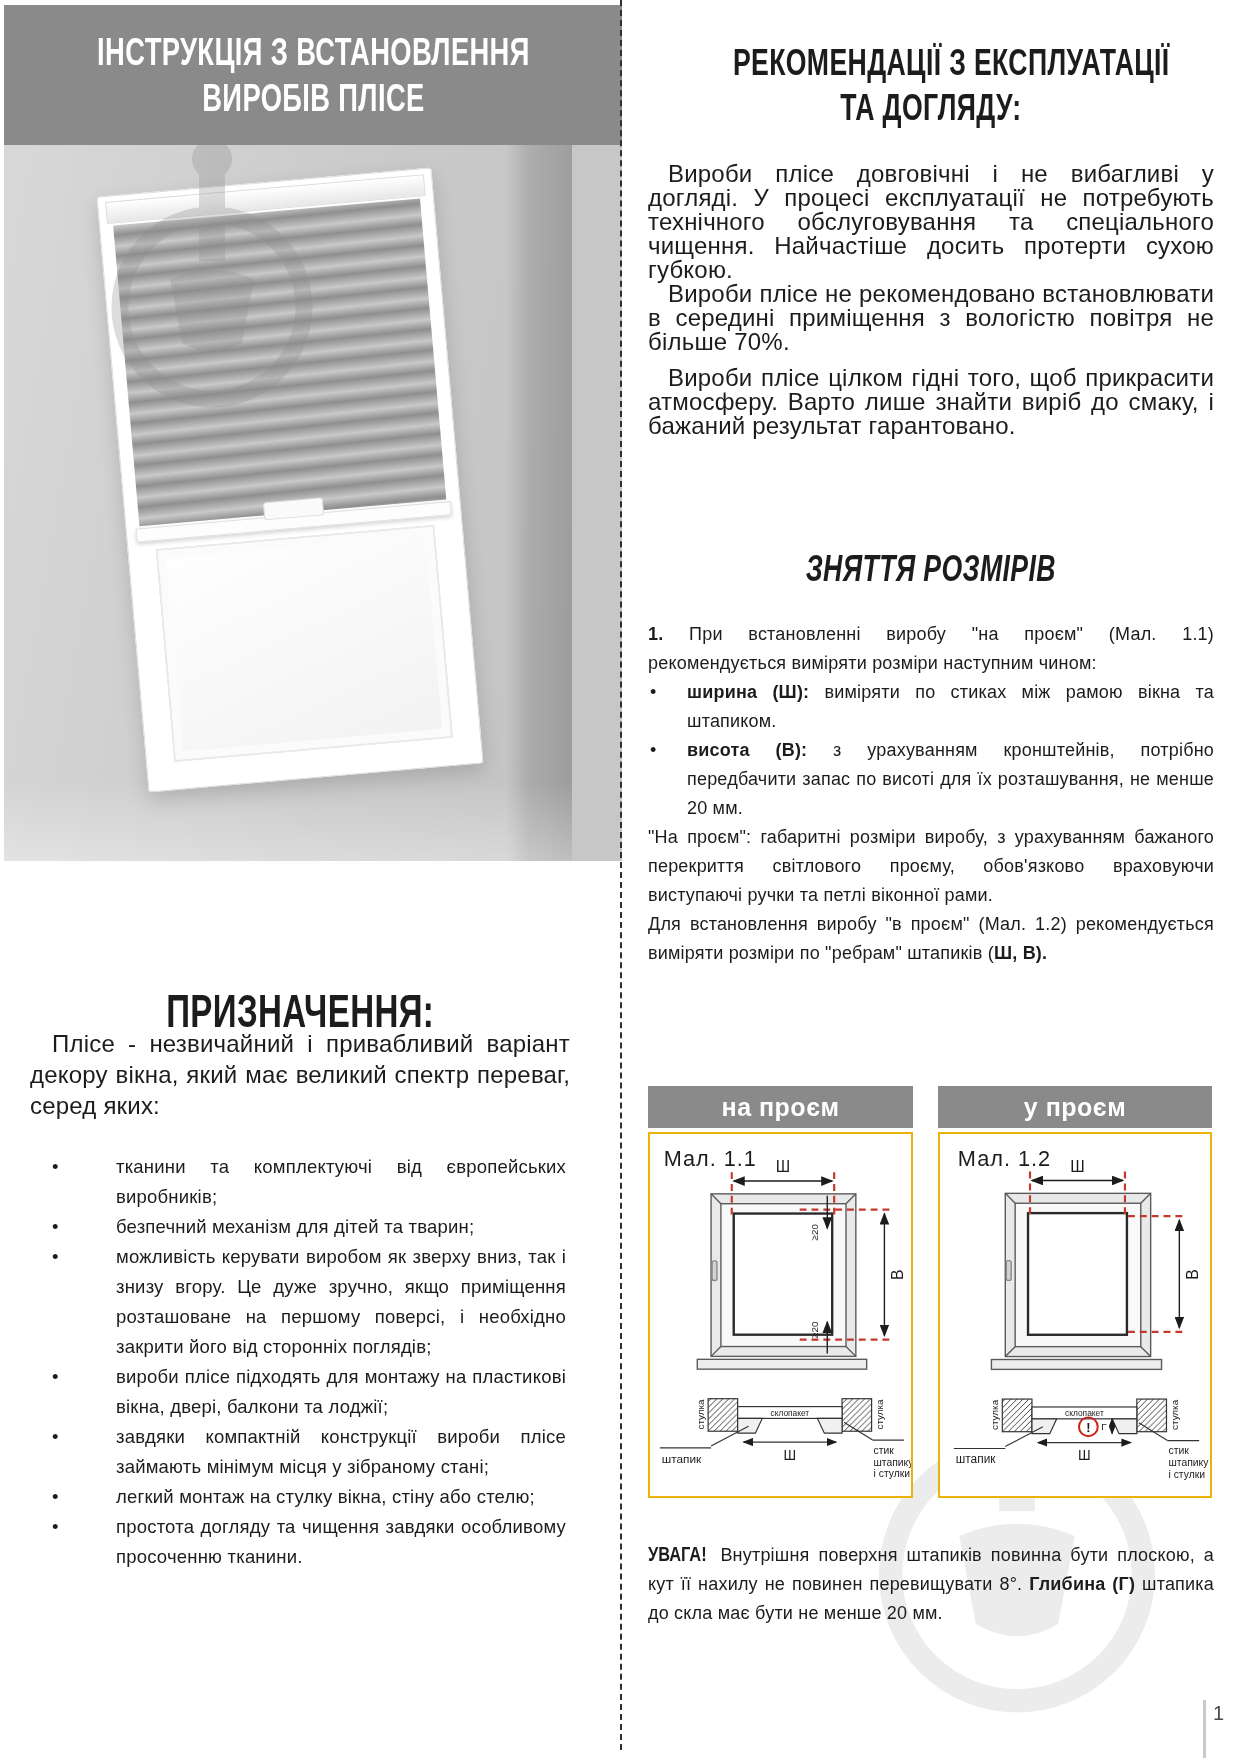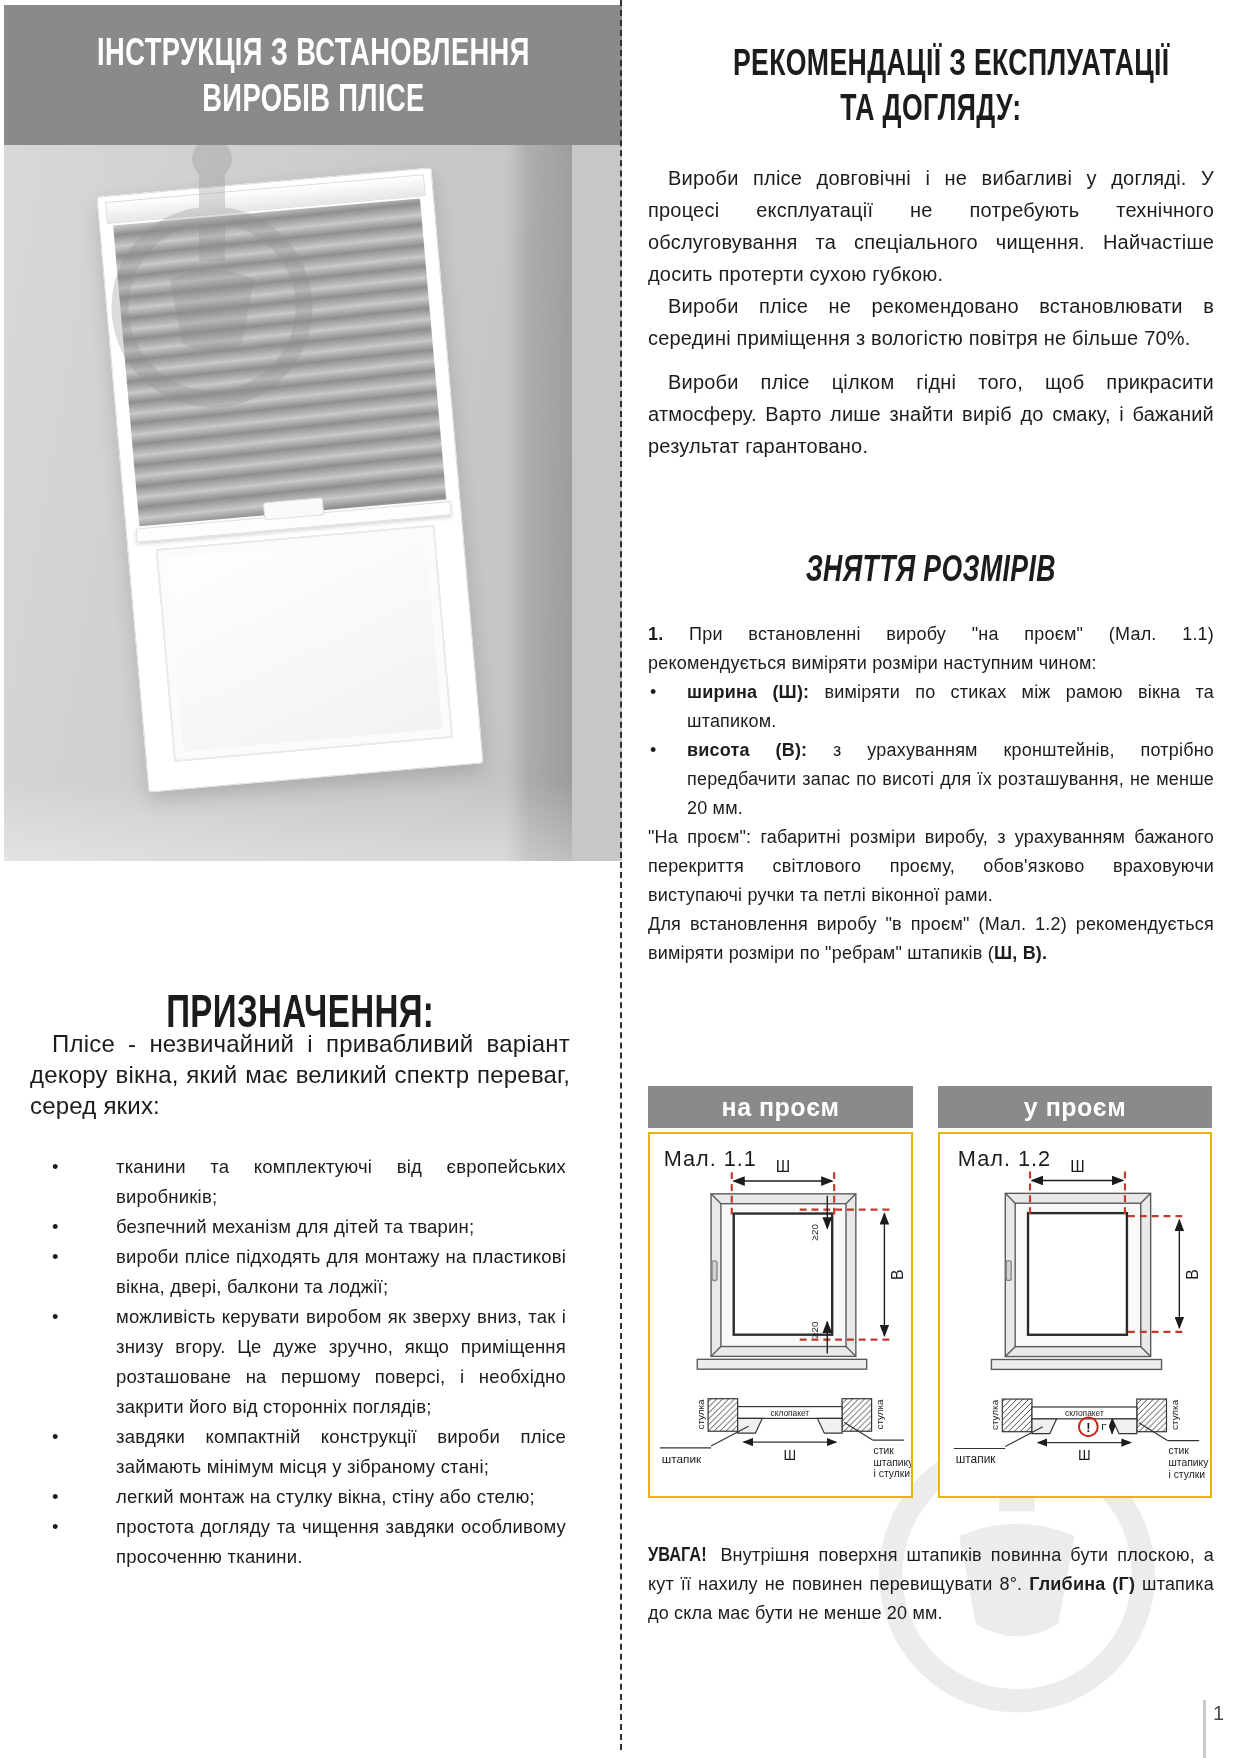--- a/index.html
+++ b/index.html
@@ -51,21 +51,21 @@
   .purpose-intro{left:30px;top:1028px;width:540px;font-size:24px;line-height:31px;
                  text-align:justify;text-indent:22px;letter-spacing:.2px;}
   .purpose-list{left:30px;top:1148px;width:540px;font-size:18.5px;line-height:30px;}
   .purpose-list ul{margin:4px;padding:0;list-style:none;}
   .purpose-list li{position:relative;padding-left:82px;text-align:justify;letter-spacing:.2px;}
   .purpose-list li:before{content:"\2022";position:absolute;left:18px;top:0;}
 
   
   .t-care{left:648px;top:40px;width:566px;text-align:center;}
   .t-care div{font-size:37px;line-height:45px;}
-  .care-text{left:648px;top:162px;width:566px;font-size:20px;line-height:32px;
+  .care-text{left:648px;top:162px;width:566px;font-size:24px;line-height:24px;
              text-align:justify;letter-spacing:.2px;}
   .care-text p{margin:0;text-indent:20px;}
   .care-text p.sp{margin-top:12px;}
 
   .t-measure{left:648px;top:548px;width:566px;text-align:center;font-style:italic;}
   .t-measure span{font-size:37px;}
   .measure-text{left:648px;top:620px;width:566px;font-size:18px;line-height:29px;
                 text-align:justify;letter-spacing:.2px;}
   .measure-text p{margin:0;}
   .measure-text ul{margin:0;padding:0;list-style:none;}
@@ -122,22 +122,22 @@
 <div class="abs t-purpose">
   <span class="cond">ПРИЗНАЧЕННЯ:</span>
 </div>
 
 <div class="abs purpose-intro">Плісе - незвичайний і привабливий варіант декору вікна, який має великий спектр переваг, серед яких:</div>
 
 <div class="abs purpose-list">
   <ul>
     <li><span>тканини та комплектуючі від європейських виробників;</span></li>
     <li><span>безпечний механізм для дітей та тварин;</span></li>
+    <li><span>можливість керувати виробом як зверху вниз, так і знизу вгору. Це дуже зручно, якщо приміщення розташоване на першому поверсі, і необхідно закрити його від сторонніх поглядів;</span></li>
     <li><span>вироби плісе підходять для монтажу на пластикові вікна, двері, балкони та лоджії;</span></li>
-    <li><span>можливість керувати виробом як зверху вниз, так і знизу вгору. Це дуже зручно, якщо приміщення розташоване на першому поверсі, і необхідно закрити його від сторонніх поглядів;</span></li>
     <li><span>завдяки компактній конструкції вироби плісе займають мінімум місця у зібраному стані;</span></li>
     <li><span>легкий монтаж на стулку вікна, стіну або стелю;</span></li>
     <li><span>простота догляду та чищення завдяки особливому просоченню тканини.</span></li>
   </ul>
 </div>
 
 <div class="divider"></div>
 
 <div class="abs t-care">
   <div><span class="cond">РЕКОМЕНДАЦІЇ З ЕКСПЛУАТАЦІЇ</span></div>

